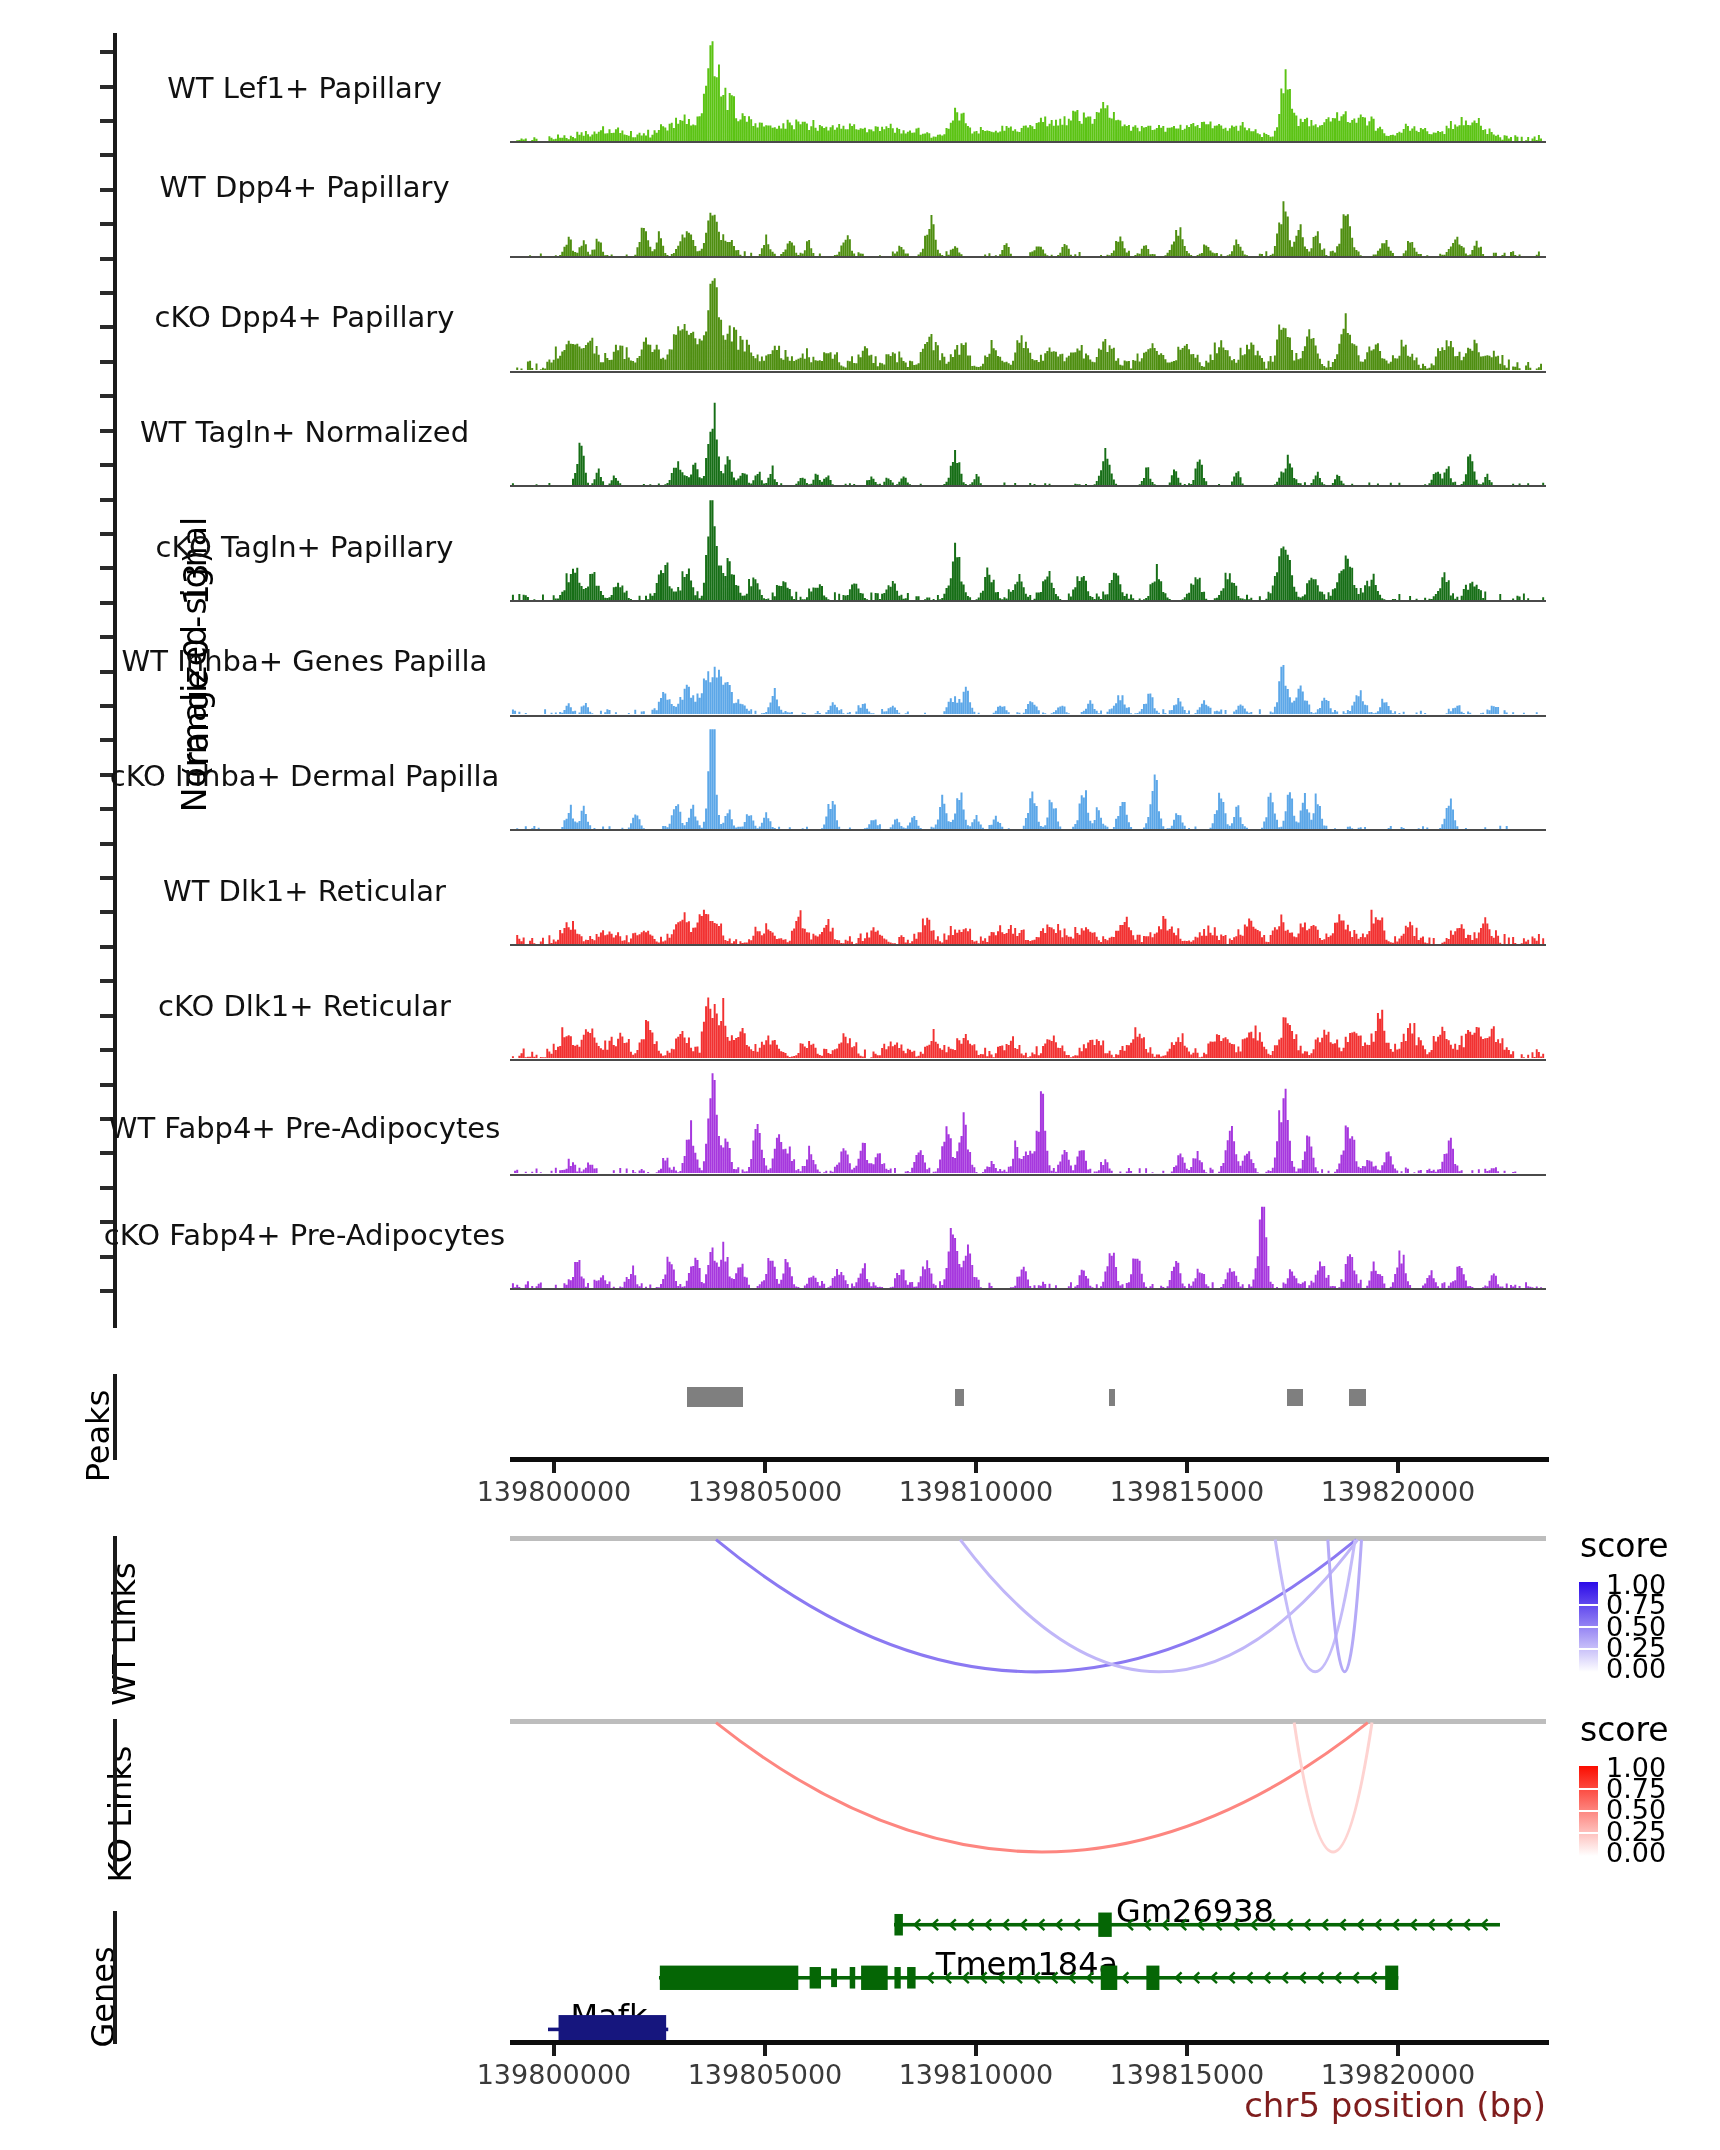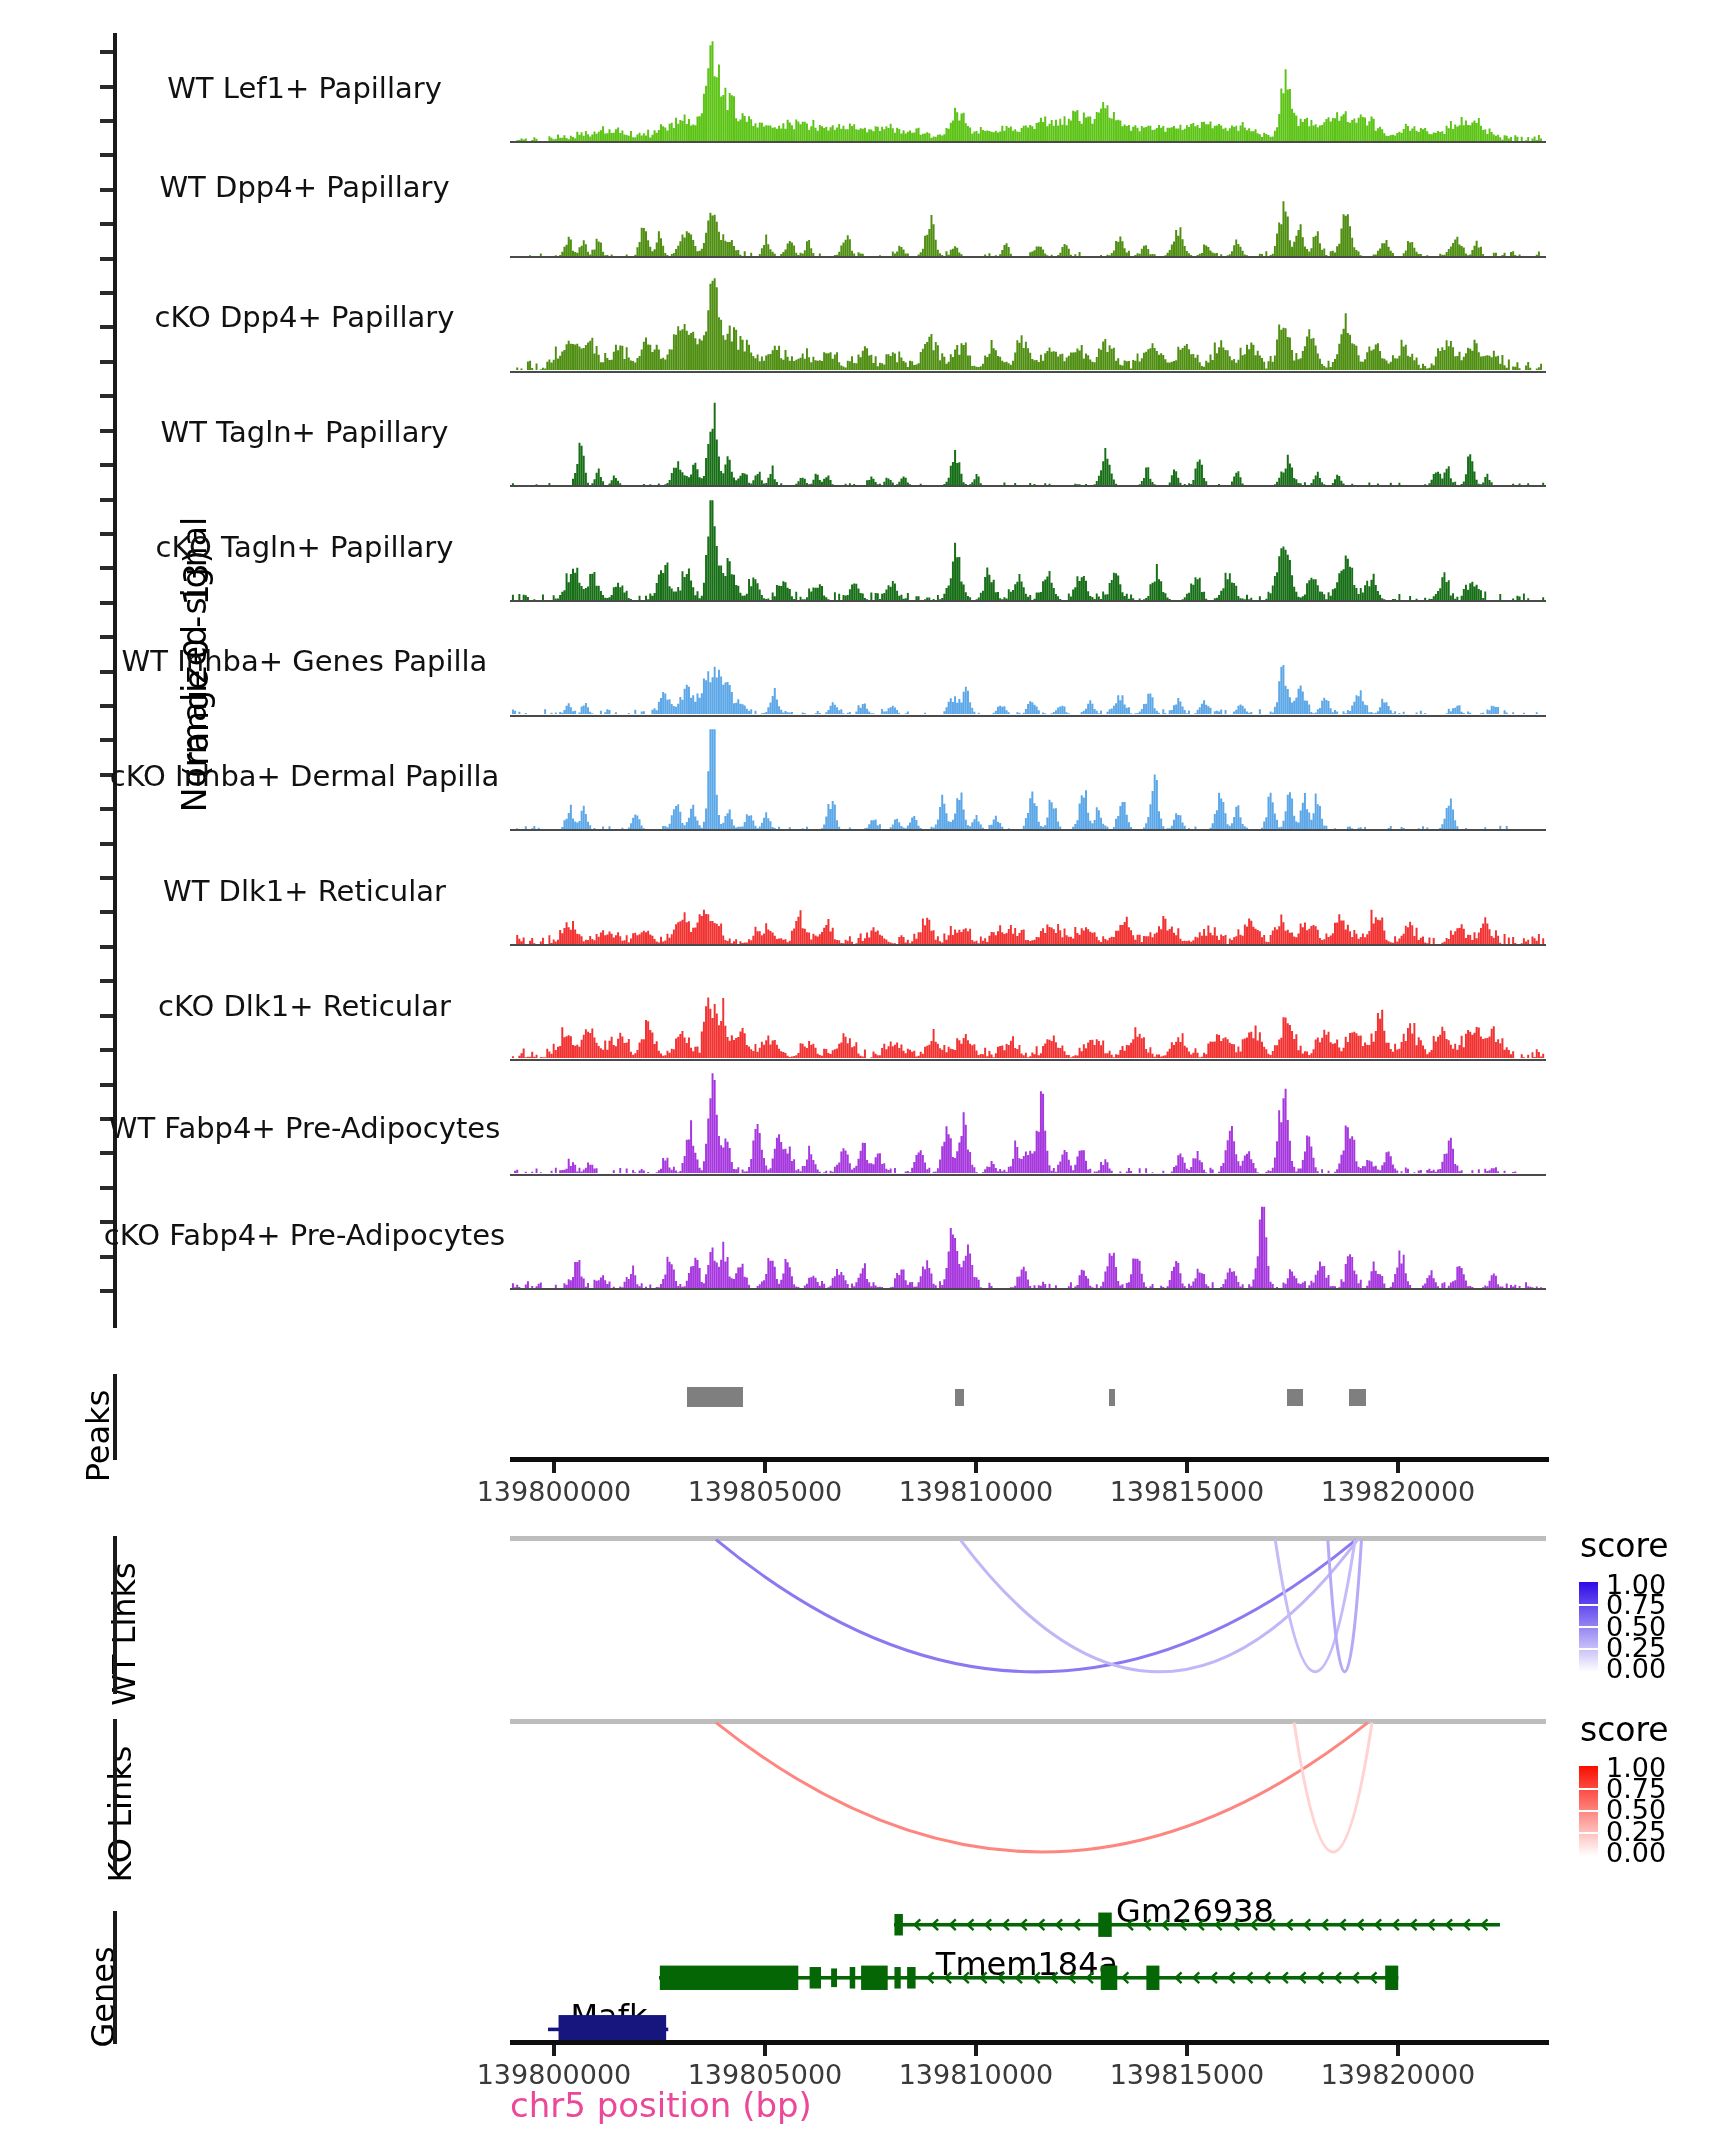--- a/index.html
+++ b/index.html
@@ -16,21 +16,21 @@
   .axis-tick-label{position:absolute;width:186px;margin-left:-93px;text-align:center;font-size:27px;color:#3a3a3a;}
   .yaxis-seg{position:absolute;left:113px;width:4.3px;background:#1a1a1a;}
   .yaxis-tick{position:absolute;left:100px;width:13px;height:3.6px;background:#2a2a2a;}
   .peak-box{position:absolute;background:#7f7f7f;}
   .grayline{position:absolute;left:510px;width:1036px;height:5px;background:#bdbdbd;}
   .legend-title{position:absolute;font-size:33px;color:#000;}
   .legend-bar{position:absolute;width:18.6px;}
   .legend-bar .btick{position:absolute;left:0;width:18.6px;height:2.2px;background:#ffffff;}
   .legend-lab{position:absolute;font-size:27px;color:#000;white-space:nowrap;}
   .gene-label{position:absolute;font-size:32px;color:#000;white-space:nowrap;transform:translateX(-50%);}
-  .xaxis-title{position:absolute;left:510px;width:1036px;text-align:left;font-size:34px;color:#ec4899;}
+  .xaxis-title{position:absolute;left:510px;width:1036px;text-align:right;font-size:34px;color:#7f1d1d;}
   svg{position:absolute;display:block;}
 </style>
 </head>
 <body>
 
 <div id="stage">
 
   <div class="vlabel" style="left:47px;top:645px;font-size:33px;">
     <span>Normalized signal</span>
   </div>
@@ -112,21 +112,21 @@
         <div class="baseline" style="top: 256px; background: rgb(74, 74, 74);"></div>
       </div>
       <div>
         <div class="track-label" style="top: 300px;">cKO Dpp4+ Papillary</div>
         <svg width="1036" height="100" viewBox="0 0 1445 140" style="left: 510px; top: 270px;">
           <path d="M6.0,140V136.5H8.8V140ZM12.0,140V137.9H14.8V140ZM21.0,140V128.0H23.8V140ZM24.0,140V127.1H26.8V140ZM27.0,140V137.3H29.8V140ZM33.1,140V130.9H35.8V140ZM39.1,140V138.9H41.8V140ZM42.1,140V136.7H44.8V140ZM45.1,140V137.8H47.8V140ZM48.1,140V128.6H50.8V140ZM51.1,140V125.4H53.8V140ZM54.1,140V129.4H56.8V140ZM57.1,140V125.8H59.8V140ZM60.1,140V107.0H62.8V140ZM63.1,140V123.9H65.9V140ZM66.1,140V119.9H68.9V140ZM69.1,140V114.2H71.9V140ZM72.1,140V111.9H74.9V140ZM75.1,140V104.1H77.9V140ZM78.1,140V99.0H80.9V140ZM81.1,140V103.2H83.9V140ZM84.1,140V103.6H86.9V140ZM87.1,140V104.3H89.9V140ZM90.1,140V103.3H92.9V140ZM93.2,140V107.2H95.9V140ZM96.2,140V109.9H98.9V140ZM99.2,140V109.3H101.9V140ZM102.2,140V104.9H104.9V140ZM105.2,140V101.4H107.9V140ZM108.2,140V98.9H110.9V140ZM111.2,140V94.7H113.9V140ZM114.2,140V117.0H116.9V140ZM117.2,140V106.5H119.9V140ZM120.2,140V118.6H122.9V140ZM123.2,140V129.1H126.0V140ZM126.2,140V129.2H129.0V140ZM129.2,140V116.1H132.0V140ZM132.2,140V123.3H135.0V140ZM135.2,140V125.9H138.0V140ZM138.2,140V125.5H141.0V140ZM141.2,140V114.4H144.0V140ZM144.2,140V104.7H147.0V140ZM147.2,140V112.3H150.0V140ZM150.3,140V105.8H153.0V140ZM153.3,140V105.9H156.0V140ZM156.3,140V124.5H159.0V140ZM159.3,140V108.2H162.0V140ZM162.3,140V122.6H165.0V140ZM165.3,140V126.8H168.0V140ZM168.3,140V127.4H171.0V140ZM171.3,140V129.5H174.0V140ZM174.3,140V123.1H177.0V140ZM177.3,140V120.5H180.0V140ZM180.3,140V111.2H183.0V140ZM183.3,140V100.3H186.1V140ZM186.3,140V94.5H189.1V140ZM189.3,140V104.3H192.1V140ZM192.3,140V104.6H195.1V140ZM195.3,140V114.9H198.1V140ZM198.3,140V111.3H201.1V140ZM201.3,140V104.6H204.1V140ZM204.3,140V111.3H207.1V140ZM207.3,140V124.2H210.1V140ZM210.3,140V123.0H213.1V140ZM213.4,140V125.3H216.1V140ZM216.4,140V118.3H219.1V140ZM219.4,140V110.9H222.1V140ZM222.4,140V111.2H225.1V140ZM225.4,140V89.9H228.1V140ZM228.4,140V90.6H231.1V140ZM231.4,140V78.8H234.1V140ZM234.4,140V84.8H237.1V140ZM237.4,140V82.9H240.1V140ZM240.4,140V75.5H243.1V140ZM243.4,140V84.9H246.2V140ZM246.4,140V90.7H249.2V140ZM249.4,140V88.3H252.2V140ZM252.4,140V86.3H255.2V140ZM255.4,140V95.7H258.2V140ZM258.4,140V103.9H261.2V140ZM261.4,140V96.1H264.2V140ZM264.4,140V98.6H267.2V140ZM267.4,140V91.5H270.2V140ZM270.4,140V86.0H273.2V140ZM273.5,140V56.4H276.2V140ZM276.5,140V19.4H279.2V140ZM279.5,140V15.0H282.2V140ZM282.5,140V11.7H285.2V140ZM285.5,140V24.3H288.2V140ZM288.5,140V66.2H291.2V140ZM291.5,140V69.5H294.2V140ZM294.5,140V91.5H297.2V140ZM297.5,140V97.5H300.2V140ZM300.5,140V89.4H303.3V140ZM303.5,140V77.6H306.3V140ZM306.5,140V100.1H309.3V140ZM309.5,140V80.0H312.3V140ZM312.5,140V83.6H315.3V140ZM315.5,140V111.7H318.3V140ZM318.5,140V92.3H321.3V140ZM321.5,140V97.6H324.3V140ZM324.5,140V114.1H327.3V140ZM327.5,140V97.6H330.3V140ZM330.6,140V104.7H333.3V140ZM333.6,140V115.5H336.3V140ZM336.6,140V120.5H339.3V140ZM339.6,140V123.7H342.3V140ZM342.6,140V118.3H345.3V140ZM345.6,140V127.6H348.3V140ZM348.6,140V121.1H351.3V140ZM351.6,140V127.2H354.3V140ZM354.6,140V119.6H357.3V140ZM357.6,140V117.8H360.3V140ZM360.6,140V117.6H363.3V140ZM363.6,140V112.2H366.4V140ZM366.6,140V106.0H369.4V140ZM369.6,140V111.9H372.4V140ZM372.6,140V105.9H375.4V140ZM375.6,140V123.4H378.4V140ZM378.6,140V125.6H381.4V140ZM381.6,140V112.1H384.4V140ZM384.6,140V121.6H387.4V140ZM387.6,140V127.1H390.4V140ZM390.6,140V120.7H393.4V140ZM393.7,140V127.5H396.4V140ZM396.7,140V125.5H399.4V140ZM399.7,140V124.1H402.4V140ZM402.7,140V122.9H405.4V140ZM405.7,140V117.0H408.4V140ZM408.7,140V124.2H411.4V140ZM411.7,140V109.6H414.4V140ZM414.7,140V122.1H417.4V140ZM417.7,140V129.3H420.4V140ZM420.7,140V121.3H423.4V140ZM423.7,140V126.5H426.5V140ZM426.7,140V127.0H429.5V140ZM429.7,140V126.5H432.5V140ZM432.7,140V127.5H435.5V140ZM435.7,140V115.2H438.5V140ZM438.7,140V116.4H441.5V140ZM441.7,140V116.7H444.5V140ZM444.7,140V115.3H447.5V140ZM447.7,140V124.3H450.5V140ZM450.8,140V118.4H453.5V140ZM453.8,140V115.0H456.5V140ZM456.8,140V129.0H459.5V140ZM459.8,140V133.6H462.5V140ZM462.8,140V135.2H465.5V140ZM465.8,140V136.5H468.5V140ZM468.8,140V127.2H471.5V140ZM471.8,140V127.8H474.5V140ZM474.8,140V120.9H477.5V140ZM477.8,140V130.3H480.5V140ZM480.8,140V130.5H483.5V140ZM483.8,140V118.4H486.6V140ZM486.8,140V122.0H489.6V140ZM489.8,140V113.1H492.6V140ZM492.8,140V106.6H495.6V140ZM495.8,140V109.6H498.6V140ZM498.8,140V119.7H501.6V140ZM501.8,140V118.7H504.6V140ZM504.8,140V130.3H507.6V140ZM507.8,140V120.9H510.6V140ZM510.8,140V134.6H513.6V140ZM513.9,140V129.8H516.6V140ZM516.9,140V130.7H519.6V140ZM519.9,140V132.3H522.6V140ZM522.9,140V117.9H525.6V140ZM525.9,140V117.9H528.6V140ZM528.9,140V120.3H531.6V140ZM531.9,140V115.3H534.6V140ZM534.9,140V116.9H537.6V140ZM537.9,140V129.0H540.6V140ZM540.9,140V114.1H543.6V140ZM543.9,140V122.4H546.7V140ZM546.9,140V127.5H549.7V140ZM549.9,140V129.5H552.7V140ZM552.9,140V135.9H555.7V140ZM555.9,140V127.2H558.7V140ZM558.9,140V127.9H561.7V140ZM561.9,140V133.1H564.7V140ZM564.9,140V132.4H567.7V140ZM567.9,140V130.4H570.7V140ZM570.9,140V114.9H573.7V140ZM574.0,140V110.4H576.7V140ZM577.0,140V103.5H579.7V140ZM580.0,140V100.7H582.7V140ZM583.0,140V93.4H585.7V140ZM586.0,140V89.5H588.7V140ZM589.0,140V112.2H591.7V140ZM592.0,140V100.9H594.7V140ZM595.0,140V105.2H597.7V140ZM598.0,140V126.4H600.7V140ZM601.0,140V116.4H603.8V140ZM604.0,140V121.4H606.8V140ZM607.0,140V131.3H609.8V140ZM610.0,140V128.4H612.8V140ZM613.0,140V118.1H615.8V140ZM616.0,140V121.7H618.8V140ZM619.0,140V111.2H621.8V140ZM622.0,140V104.9H624.8V140ZM625.0,140V118.8H627.8V140ZM628.0,140V102.6H630.8V140ZM631.0,140V104.9H633.8V140ZM634.1,140V101.6H636.8V140ZM637.1,140V119.6H639.8V140ZM640.1,140V119.8H642.8V140ZM643.1,140V134.3H645.8V140ZM646.1,140V134.1H648.8V140ZM649.1,140V135.6H651.8V140ZM652.1,140V135.7H654.8V140ZM655.1,140V134.6H657.8V140ZM658.1,140V131.2H660.8V140ZM661.1,140V119.7H663.9V140ZM664.1,140V121.7H666.9V140ZM667.1,140V117.1H669.9V140ZM670.1,140V98.0H672.9V140ZM673.1,140V109.7H675.9V140ZM676.1,140V112.5H678.9V140ZM679.1,140V120.5H681.9V140ZM682.1,140V121.5H684.9V140ZM685.1,140V127.1H687.9V140ZM688.1,140V129.3H690.9V140ZM691.1,140V128.4H693.9V140ZM694.2,140V130.6H696.9V140ZM697.2,140V132.5H699.9V140ZM700.2,140V127.1H702.9V140ZM703.2,140V115.6H705.9V140ZM706.2,140V98.3H708.9V140ZM709.2,140V101.9H711.9V140ZM712.2,140V91.3H714.9V140ZM715.2,140V109.2H717.9V140ZM718.2,140V100.6H720.9V140ZM721.2,140V109.7H723.9V140ZM724.2,140V115.7H727.0V140ZM727.2,140V124.5H730.0V140ZM730.2,140V126.3H733.0V140ZM733.2,140V125.9H736.0V140ZM736.2,140V128.9H739.0V140ZM739.2,140V118.7H742.0V140ZM742.2,140V126.9H745.0V140ZM745.2,140V116.5H748.0V140ZM748.2,140V113.4H751.0V140ZM751.3,140V108.5H754.0V140ZM754.3,140V114.3H757.0V140ZM757.3,140V113.8H760.0V140ZM760.3,140V114.3H763.0V140ZM763.3,140V121.2H766.0V140ZM766.3,140V118.1H769.0V140ZM769.3,140V117.2H772.0V140ZM772.3,140V127.8H775.0V140ZM775.3,140V122.4H778.0V140ZM778.3,140V119.9H781.0V140ZM781.3,140V115.6H784.0V140ZM784.3,140V115.4H787.1V140ZM787.3,140V115.1H790.1V140ZM790.3,140V109.9H793.1V140ZM793.3,140V112.8H796.1V140ZM796.3,140V105.1H799.1V140ZM799.3,140V124.0H802.1V140ZM802.3,140V116.8H805.1V140ZM805.3,140V119.2H808.1V140ZM808.3,140V125.2H811.1V140ZM811.4,140V128.5H814.1V140ZM814.4,140V129.3H817.1V140ZM817.4,140V121.9H820.1V140ZM820.4,140V109.8H823.1V140ZM823.4,140V111.8H826.1V140ZM826.4,140V100.1H829.1V140ZM829.4,140V96.7H832.1V140ZM832.4,140V114.9H835.1V140ZM835.4,140V105.4H838.1V140ZM838.4,140V110.2H841.1V140ZM841.4,140V108.7H844.1V140ZM844.4,140V127.1H847.2V140ZM847.4,140V123.5H850.2V140ZM850.4,140V132.5H853.2V140ZM853.4,140V133.8H856.2V140ZM856.4,140V126.7H859.2V140ZM859.4,140V127.6H862.2V140ZM862.4,140V127.3H865.2V140ZM865.4,140V137.8H868.2V140ZM868.4,140V126.1H871.2V140ZM871.4,140V127.1H874.2V140ZM874.5,140V116.9H877.2V140ZM877.5,140V128.2H880.2V140ZM880.5,140V123.7H883.2V140ZM883.5,140V116.0H886.2V140ZM886.5,140V114.5H889.2V140ZM889.5,140V110.8H892.2V140ZM892.5,140V109.7H895.2V140ZM895.5,140V102.7H898.2V140ZM898.5,140V109.2H901.2V140ZM901.5,140V113.3H904.3V140ZM904.5,140V118.6H907.3V140ZM907.5,140V116.5H910.3V140ZM910.5,140V119.0H913.3V140ZM913.5,140V124.8H916.3V140ZM916.5,140V129.6H919.3V140ZM919.5,140V129.5H922.3V140ZM922.5,140V128.3H925.3V140ZM925.5,140V127.3H928.3V140ZM928.5,140V126.5H931.3V140ZM931.5,140V107.4H934.3V140ZM934.6,140V111.7H937.3V140ZM937.6,140V109.2H940.3V140ZM940.6,140V106.1H943.3V140ZM943.6,140V103.7H946.3V140ZM946.6,140V110.9H949.3V140ZM949.6,140V117.8H952.3V140ZM952.6,140V117.7H955.3V140ZM955.6,140V122.8H958.3V140ZM958.6,140V118.7H961.3V140ZM961.6,140V129.3H964.3V140ZM964.6,140V134.5H967.4V140ZM967.6,140V135.4H970.4V140ZM970.6,140V127.2H973.4V140ZM973.6,140V129.6H976.4V140ZM976.6,140V118.2H979.4V140ZM979.6,140V126.0H982.4V140ZM982.6,140V101.6H985.4V140ZM985.6,140V116.5H988.4V140ZM988.6,140V108.2H991.4V140ZM991.6,140V98.2H994.4V140ZM994.7,140V108.4H997.4V140ZM997.7,140V112.1H1000.4V140ZM1000.7,140V112.5H1003.4V140ZM1003.7,140V120.7H1006.4V140ZM1006.7,140V126.3H1009.4V140ZM1009.7,140V124.5H1012.4V140ZM1012.7,140V129.9H1015.4V140ZM1015.7,140V125.6H1018.4V140ZM1018.7,140V109.0H1021.4V140ZM1021.7,140V119.4H1024.4V140ZM1024.7,140V117.8H1027.5V140ZM1027.7,140V104.5H1030.5V140ZM1030.7,140V111.1H1033.5V140ZM1033.7,140V101.4H1036.5V140ZM1036.7,140V104.7H1039.5V140ZM1039.7,140V119.4H1042.5V140ZM1042.7,140V113.0H1045.5V140ZM1045.7,140V119.6H1048.5V140ZM1048.7,140V123.3H1051.5V140ZM1051.8,140V128.4H1054.5V140ZM1054.8,140V137.8H1057.5V140ZM1057.8,140V127.6H1060.5V140ZM1060.8,140V120.4H1063.5V140ZM1063.8,140V128.5H1066.5V140ZM1066.8,140V119.8H1069.5V140ZM1069.8,140V97.3H1072.5V140ZM1072.8,140V76.2H1075.5V140ZM1075.8,140V83.6H1078.5V140ZM1078.8,140V81.0H1081.5V140ZM1081.8,140V81.6H1084.5V140ZM1084.8,140V93.8H1087.6V140ZM1087.8,140V94.4H1090.6V140ZM1090.8,140V112.0H1093.6V140ZM1093.8,140V126.8H1096.6V140ZM1096.8,140V116.1H1099.6V140ZM1099.8,140V124.9H1102.6V140ZM1102.8,140V123.6H1105.6V140ZM1105.8,140V113.3H1108.6V140ZM1108.8,140V106.9H1111.6V140ZM1111.8,140V93.2H1114.6V140ZM1114.9,140V82.9H1117.6V140ZM1117.9,140V96.2H1120.6V140ZM1120.9,140V95.3H1123.6V140ZM1123.9,140V105.8H1126.6V140ZM1126.9,140V117.0H1129.6V140ZM1129.9,140V124.2H1132.6V140ZM1132.9,140V131.6H1135.6V140ZM1135.9,140V134.3H1138.6V140ZM1138.9,140V136.6H1141.6V140ZM1141.9,140V127.1H1144.6V140ZM1144.9,140V135.7H1147.7V140ZM1147.9,140V128.9H1150.7V140ZM1150.9,140V124.6H1153.7V140ZM1153.9,140V117.9H1156.7V140ZM1156.9,140V103.2H1159.7V140ZM1159.9,140V90.0H1162.7V140ZM1162.9,140V82.1H1165.7V140ZM1165.9,140V60.5H1168.7V140ZM1168.9,140V88.2H1171.7V140ZM1172.0,140V90.5H1174.7V140ZM1175.0,140V102.6H1177.7V140ZM1178.0,140V104.0H1180.7V140ZM1181.0,140V106.0H1183.7V140ZM1184.0,140V119.5H1186.7V140ZM1187.0,140V128.0H1189.7V140ZM1190.0,140V128.4H1192.7V140ZM1193.0,140V124.9H1195.7V140ZM1196.0,140V115.2H1198.7V140ZM1199.0,140V107.0H1201.7V140ZM1202.0,140V112.6H1204.8V140ZM1205.0,140V110.9H1207.8V140ZM1208.0,140V104.2H1210.8V140ZM1211.0,140V102.6H1213.8V140ZM1214.0,140V113.4H1216.8V140ZM1217.0,140V123.7H1219.8V140ZM1220.0,140V124.3H1222.8V140ZM1223.0,140V126.7H1225.8V140ZM1226.0,140V130.9H1228.8V140ZM1229.0,140V128.5H1231.8V140ZM1232.0,140V119.3H1234.8V140ZM1235.1,140V123.5H1237.8V140ZM1238.1,140V123.8H1240.8V140ZM1241.1,140V120.2H1243.8V140ZM1244.1,140V97.6H1246.8V140ZM1247.1,140V107.0H1249.8V140ZM1250.1,140V104.6H1252.8V140ZM1253.1,140V120.0H1255.8V140ZM1256.1,140V121.6H1258.8V140ZM1259.1,140V117.3H1261.8V140ZM1262.1,140V126.2H1264.8V140ZM1265.1,140V122.5H1267.9V140ZM1268.1,140V132.8H1270.9V140ZM1271.1,140V137.6H1273.9V140ZM1274.1,140V131.3H1276.9V140ZM1277.1,140V134.3H1279.9V140ZM1280.1,140V137.9H1282.9V140ZM1283.1,140V136.7H1285.9V140ZM1286.1,140V130.8H1288.9V140ZM1289.1,140V133.3H1291.9V140ZM1292.1,140V121.2H1294.9V140ZM1295.2,140V109.5H1297.9V140ZM1298.2,140V113.4H1300.9V140ZM1301.2,140V108.2H1303.9V140ZM1304.2,140V111.9H1306.9V140ZM1307.2,140V98.5H1309.9V140ZM1310.2,140V106.8H1312.9V140ZM1313.2,140V99.3H1315.9V140ZM1316.2,140V108.1H1318.9V140ZM1319.2,140V120.8H1321.9V140ZM1322.2,140V120.3H1325.0V140ZM1325.2,140V114.3H1328.0V140ZM1328.2,140V126.2H1331.0V140ZM1331.2,140V121.6H1334.0V140ZM1334.2,140V116.6H1337.0V140ZM1337.2,140V108.7H1340.0V140ZM1340.2,140V110.2H1343.0V140ZM1343.2,140V112.9H1346.0V140ZM1346.2,140V97.5H1349.0V140ZM1349.2,140V102.4H1352.0V140ZM1352.3,140V115.1H1355.0V140ZM1355.3,140V121.0H1358.0V140ZM1358.3,140V120.7H1361.0V140ZM1361.3,140V120.2H1364.0V140ZM1364.3,140V119.5H1367.0V140ZM1367.3,140V120.0H1370.0V140ZM1370.3,140V122.2H1373.0V140ZM1373.3,140V113.2H1376.0V140ZM1376.3,140V121.2H1379.0V140ZM1379.3,140V119.9H1382.0V140ZM1382.3,140V131.4H1385.0V140ZM1385.3,140V119.0H1388.1V140ZM1388.3,140V133.5H1391.1V140ZM1391.3,140V136.9H1394.1V140ZM1394.3,140V125.3H1397.1V140ZM1400.3,140V135.0H1403.1V140ZM1403.3,140V135.6H1406.1V140ZM1406.3,140V129.3H1409.1V140ZM1409.3,140V137.7H1412.1V140ZM1418.4,140V133.8H1421.1V140ZM1421.4,140V128.9H1424.1V140ZM1424.4,140V136.8H1427.1V140ZM1433.4,140V137.9H1436.1V140ZM1436.4,140V136.0H1439.1V140ZM1439.4,140V131.2H1442.1V140Z" fill="#4e8e10"></path>
         </svg>
         <div class="baseline" style="top: 371px; background: rgb(74, 74, 74);"></div>
       </div>
       <div>
-        <div class="track-label" style="top: 415px;">WT Tagln+ Papillary</div>
+        <div class="track-label" style="top: 415px;">WT Tagln+ Normalized</div>
         <svg width="1036" height="100" viewBox="0 0 1445 140" style="left: 510px; top: 385px;">
           <path d="M0.0,140V137.5H2.8V140ZM33.1,140V138.8H35.8V140ZM51.1,140V137.1H53.8V140ZM84.1,140V131.4H86.9V140ZM87.1,140V123.3H89.9V140ZM90.1,140V110.7H92.9V140ZM93.2,140V80.9H95.9V140ZM96.2,140V85.0H98.9V140ZM99.2,140V99.1H101.9V140ZM102.2,140V122.8H104.9V140ZM105.2,140V136.8H107.9V140ZM111.2,140V137.4H113.9V140ZM114.2,140V132.0H116.9V140ZM117.2,140V123.0H119.9V140ZM120.2,140V117.0H122.9V140ZM123.2,140V128.9H126.0V140ZM126.2,140V134.6H129.0V140ZM135.2,140V137.8H138.0V140ZM138.2,140V133.4H141.0V140ZM141.2,140V126.8H144.0V140ZM144.2,140V130.1H147.0V140ZM147.2,140V134.2H150.0V140ZM150.3,140V137.6H153.0V140ZM183.3,140V138.5H186.1V140ZM192.3,140V139.0H195.1V140ZM204.3,140V137.9H207.1V140ZM213.4,140V138.8H216.1V140ZM216.4,140V137.3H219.1V140ZM219.4,140V133.0H222.1V140ZM222.4,140V123.1H225.1V140ZM225.4,140V116.0H228.1V140ZM228.4,140V115.9H231.1V140ZM231.4,140V106.6H234.1V140ZM234.4,140V118.7H237.1V140ZM237.4,140V122.3H240.1V140ZM240.4,140V126.5H243.1V140ZM243.4,140V127.3H246.2V140ZM246.4,140V129.0H249.2V140ZM249.4,140V125.3H252.2V140ZM252.4,140V111.5H255.2V140ZM255.4,140V109.0H258.2V140ZM258.4,140V118.0H261.2V140ZM261.4,140V129.1H264.2V140ZM264.4,140V130.4H267.2V140ZM267.4,140V127.5H270.2V140ZM270.4,140V102.2H273.2V140ZM273.5,140V82.5H276.2V140ZM276.5,140V65.4H279.2V140ZM279.5,140V61.4H282.2V140ZM282.5,140V24.9H285.2V140ZM285.5,140V76.3H288.2V140ZM288.5,140V100.0H291.2V140ZM291.5,140V120.4H294.2V140ZM294.5,140V123.4H297.2V140ZM297.5,140V111.3H300.2V140ZM300.5,140V99.6H303.3V140ZM303.5,140V104.7H306.3V140ZM306.5,140V121.6H309.3V140ZM309.5,140V129.5H312.3V140ZM312.5,140V133.4H315.3V140ZM315.5,140V131.0H318.3V140ZM318.5,140V127.1H321.3V140ZM321.5,140V123.1H324.3V140ZM324.5,140V124.0H327.3V140ZM327.5,140V125.3H330.3V140ZM330.6,140V136.7H333.3V140ZM333.6,140V137.8H336.3V140ZM336.6,140V133.4H339.3V140ZM339.6,140V126.7H342.3V140ZM342.6,140V124.5H345.3V140ZM345.6,140V121.3H348.3V140ZM348.6,140V133.5H351.3V140ZM351.6,140V138.0H354.3V140ZM354.6,140V137.1H357.3V140ZM357.6,140V129.9H360.3V140ZM360.6,140V124.5H363.3V140ZM363.6,140V112.8H366.4V140ZM366.6,140V131.8H369.4V140ZM369.6,140V135.9H372.4V140ZM375.6,140V137.4H378.4V140ZM396.7,140V138.1H399.4V140ZM399.7,140V134.6H402.4V140ZM402.7,140V130.2H405.4V140ZM405.7,140V129.7H408.4V140ZM408.7,140V131.3H411.4V140ZM411.7,140V137.1H414.4V140ZM414.7,140V139.1H417.4V140ZM417.7,140V138.1H420.4V140ZM420.7,140V132.6H423.4V140ZM423.7,140V124.4H426.5V140ZM426.7,140V125.8H429.5V140ZM429.7,140V132.9H432.5V140ZM432.7,140V135.4H435.5V140ZM435.7,140V131.1H438.5V140ZM438.7,140V129.3H441.5V140ZM441.7,140V126.6H444.5V140ZM444.7,140V132.9H447.5V140ZM447.7,140V138.8H450.5V140ZM465.8,140V138.3H468.5V140ZM471.8,140V137.6H474.5V140ZM477.8,140V138.5H480.5V140ZM495.8,140V133.5H498.6V140ZM498.8,140V133.1H501.6V140ZM501.8,140V128.1H504.6V140ZM504.8,140V131.2H507.6V140ZM507.8,140V135.8H510.6V140ZM510.8,140V139.0H513.6V140ZM513.9,140V138.1H516.6V140ZM519.9,140V135.6H522.6V140ZM522.9,140V129.8H525.6V140ZM525.9,140V130.8H528.6V140ZM528.9,140V132.9H531.6V140ZM531.9,140V136.6H534.6V140ZM537.9,140V139.1H540.6V140ZM540.9,140V135.6H543.6V140ZM543.9,140V131.0H546.7V140ZM546.9,140V128.2H549.7V140ZM549.9,140V129.8H552.7V140ZM552.9,140V136.4H555.7V140ZM555.9,140V138.9H558.7V140ZM570.9,140V138.2H573.7V140ZM604.0,140V138.7H606.8V140ZM607.0,140V135.6H609.8V140ZM610.0,140V129.8H612.8V140ZM613.0,140V113.1H615.8V140ZM616.0,140V107.9H618.8V140ZM619.0,140V91.0H621.8V140ZM622.0,140V109.1H624.8V140ZM625.0,140V108.3H627.8V140ZM628.0,140V124.3H630.8V140ZM631.0,140V136.0H633.8V140ZM634.1,140V138.6H636.8V140ZM640.1,140V139.0H642.8V140ZM643.1,140V136.2H645.8V140ZM646.1,140V132.0H648.8V140ZM649.1,140V124.7H651.8V140ZM652.1,140V128.0H654.8V140ZM655.1,140V137.4H657.8V140ZM688.1,140V136.4H690.9V140ZM703.2,140V137.2H705.9V140ZM724.2,140V137.1H727.0V140ZM730.2,140V138.6H733.0V140ZM745.2,140V137.5H748.0V140ZM751.3,140V138.4H754.0V140ZM787.3,140V138.4H790.1V140ZM790.3,140V138.9H793.1V140ZM793.3,140V138.8H796.1V140ZM802.3,140V138.6H805.1V140ZM814.4,140V138.9H817.1V140ZM817.4,140V134.4H820.1V140ZM820.4,140V127.2H823.1V140ZM823.4,140V119.2H826.1V140ZM826.4,140V106.9H829.1V140ZM829.4,140V88.3H832.1V140ZM832.4,140V103.4H835.1V140ZM835.4,140V111.5H838.1V140ZM838.4,140V123.9H841.1V140ZM841.4,140V132.4H844.1V140ZM844.4,140V138.3H847.2V140ZM877.5,140V139.1H880.2V140ZM880.5,140V134.3H883.2V140ZM883.5,140V130.2H886.2V140ZM886.5,140V115.6H889.2V140ZM889.5,140V115.3H892.2V140ZM892.5,140V131.4H895.2V140ZM895.5,140V135.8H898.2V140ZM898.5,140V139.0H901.2V140ZM919.5,140V136.4H922.3V140ZM922.5,140V126.2H925.3V140ZM925.5,140V118.3H928.3V140ZM928.5,140V120.8H931.3V140ZM931.5,140V130.0H934.3V140ZM934.6,140V136.8H937.3V140ZM940.6,140V138.6H943.3V140ZM946.6,140V137.7H949.3V140ZM949.6,140V138.6H952.3V140ZM952.6,140V133.0H955.3V140ZM955.6,140V116.9H958.3V140ZM958.6,140V107.3H961.3V140ZM961.6,140V104.3H964.3V140ZM964.6,140V111.7H967.4V140ZM967.6,140V130.3H970.4V140ZM970.6,140V134.9H973.4V140ZM988.6,140V138.6H991.4V140ZM1006.7,140V135.2H1009.4V140ZM1009.7,140V128.1H1012.4V140ZM1012.7,140V122.8H1015.4V140ZM1015.7,140V120.7H1018.4V140ZM1018.7,140V129.1H1021.4V140ZM1021.7,140V138.0H1024.4V140ZM1066.8,140V139.0H1069.5V140ZM1069.8,140V135.5H1072.5V140ZM1072.8,140V130.0H1075.5V140ZM1075.8,140V121.0H1078.5V140ZM1078.8,140V122.5H1081.5V140ZM1081.8,140V116.8H1084.5V140ZM1084.8,140V97.5H1087.6V140ZM1087.8,140V109.8H1090.6V140ZM1090.8,140V115.4H1093.6V140ZM1093.8,140V130.2H1096.6V140ZM1096.8,140V132.0H1099.6V140ZM1099.8,140V137.1H1102.6V140ZM1102.8,140V137.6H1105.6V140ZM1108.8,140V136.1H1111.6V140ZM1117.9,140V137.1H1120.6V140ZM1120.9,140V131.8H1123.6V140ZM1123.9,140V126.7H1126.6V140ZM1126.9,140V121.6H1129.6V140ZM1129.9,140V130.1H1132.6V140ZM1132.9,140V136.2H1135.6V140ZM1135.9,140V139.1H1138.6V140ZM1147.9,140V137.2H1150.7V140ZM1150.9,140V132.0H1153.7V140ZM1153.9,140V125.5H1156.7V140ZM1156.9,140V127.4H1159.7V140ZM1159.9,140V134.0H1162.7V140ZM1162.9,140V137.9H1165.7V140ZM1175.0,140V138.2H1177.7V140ZM1199.0,140V136.4H1201.7V140ZM1211.0,140V137.9H1213.8V140ZM1229.0,140V136.7H1231.8V140ZM1241.1,140V137.0H1243.8V140ZM1277.1,140V139.0H1279.9V140ZM1283.1,140V137.6H1285.9V140ZM1286.1,140V132.8H1288.9V140ZM1289.1,140V124.7H1291.9V140ZM1292.1,140V122.6H1294.9V140ZM1295.2,140V121.6H1297.9V140ZM1298.2,140V124.2H1300.9V140ZM1301.2,140V130.8H1303.9V140ZM1304.2,140V122.4H1306.9V140ZM1307.2,140V117.3H1309.9V140ZM1310.2,140V113.9H1312.9V140ZM1313.2,140V130.6H1315.9V140ZM1316.2,140V136.1H1318.9V140ZM1319.2,140V135.5H1321.9V140ZM1328.2,140V138.6H1331.0V140ZM1331.2,140V135.2H1334.0V140ZM1334.2,140V124.8H1337.0V140ZM1337.2,140V100.2H1340.0V140ZM1340.2,140V97.1H1343.0V140ZM1343.2,140V106.6H1346.0V140ZM1346.2,140V121.0H1349.0V140ZM1349.2,140V132.5H1352.0V140ZM1352.3,140V138.4H1355.0V140ZM1355.3,140V138.9H1358.0V140ZM1358.3,140V136.6H1361.0V140ZM1361.3,140V128.8H1364.0V140ZM1364.3,140V124.1H1367.0V140ZM1367.3,140V133.1H1370.0V140ZM1370.3,140V136.1H1373.0V140ZM1400.3,140V138.3H1403.1V140ZM1409.3,140V137.9H1412.1V140ZM1421.4,140V137.6H1424.1V140ZM1442.4,140V136.9H1445.1V140Z" fill="#166e16"></path>
         </svg>
         <div class="baseline" style="top: 485px; background: rgb(74, 74, 74);"></div>
       </div>
       <div>
         <div class="track-label" style="top: 530px;">cKO Tagln+ Papillary</div>
         <svg width="1036" height="100" viewBox="0 0 1445 140" style="left: 510px; top: 500px;">
           <path d="M0.0,140V132.8H2.8V140ZM9.0,140V131.7H11.8V140ZM15.0,140V132.6H17.8V140ZM18.0,140V133.4H20.8V140ZM21.0,140V135.9H23.8V140ZM30.0,140V138.8H32.8V140ZM42.1,140V132.4H44.8V140ZM57.1,140V133.2H59.8V140ZM60.1,140V137.8H62.8V140ZM63.1,140V137.8H65.9V140ZM66.1,140V132.9H68.9V140ZM69.1,140V128.4H71.9V140ZM72.1,140V126.3H74.9V140ZM75.1,140V102.5H77.9V140ZM78.1,140V115.0H80.9V140ZM81.1,140V103.7H83.9V140ZM84.1,140V96.2H86.9V140ZM87.1,140V102.0H89.9V140ZM90.1,140V94.9H92.9V140ZM93.2,140V116.0H95.9V140ZM96.2,140V120.3H98.9V140ZM99.2,140V124.5H101.9V140ZM102.2,140V123.2H104.9V140ZM105.2,140V121.0H107.9V140ZM108.2,140V103.7H110.9V140ZM111.2,140V103.2H113.9V140ZM114.2,140V100.8H116.9V140ZM117.2,140V120.1H119.9V140ZM120.2,140V120.1H122.9V140ZM123.2,140V127.5H126.0V140ZM126.2,140V133.1H129.0V140ZM129.2,140V137.0H132.0V140ZM132.2,140V137.2H135.0V140ZM135.2,140V136.0H138.0V140ZM138.2,140V133.1H141.0V140ZM141.2,140V122.3H144.0V140ZM144.2,140V121.4H147.0V140ZM147.2,140V115.7H150.0V140ZM150.3,140V122.1H153.0V140ZM153.3,140V119.8H156.0V140ZM156.3,140V129.4H159.0V140ZM159.3,140V127.2H162.0V140ZM162.3,140V137.2H165.0V140ZM165.3,140V138.5H168.0V140ZM177.3,140V134.2H180.0V140ZM186.3,140V133.9H189.1V140ZM189.3,140V139.1H192.1V140ZM192.3,140V130.9H195.1V140ZM195.3,140V134.0H198.1V140ZM198.3,140V130.2H201.1V140ZM201.3,140V116.1H204.1V140ZM204.3,140V104.4H207.1V140ZM207.3,140V98.3H210.1V140ZM210.3,140V102.1H213.1V140ZM213.4,140V91.0H216.1V140ZM216.4,140V87.5H219.1V140ZM219.4,140V120.6H222.1V140ZM222.4,140V124.0H225.1V140ZM225.4,140V128.0H228.1V140ZM228.4,140V128.2H231.1V140ZM231.4,140V121.9H234.1V140ZM234.4,140V126.8H237.1V140ZM237.4,140V99.7H240.1V140ZM240.4,140V107.7H243.1V140ZM243.4,140V103.6H246.2V140ZM246.4,140V95.8H249.2V140ZM249.4,140V112.8H252.2V140ZM252.4,140V122.1H255.2V140ZM255.4,140V133.2H258.2V140ZM258.4,140V127.9H261.2V140ZM261.4,140V137.5H264.2V140ZM264.4,140V134.1H267.2V140ZM267.4,140V115.9H270.2V140ZM270.4,140V77.1H273.2V140ZM273.5,140V51.1H276.2V140ZM276.5,140V0.3H279.2V140ZM279.5,140V0.3H282.2V140ZM282.5,140V36.6H285.2V140ZM285.5,140V64.4H288.2V140ZM288.5,140V91.7H291.2V140ZM291.5,140V91.8H294.2V140ZM294.5,140V102.1H297.2V140ZM297.5,140V106.4H300.2V140ZM300.5,140V81.2H303.3V140ZM303.5,140V85.7H306.3V140ZM306.5,140V104.1H309.3V140ZM309.5,140V104.8H312.3V140ZM312.5,140V119.1H315.3V140ZM315.5,140V120.2H318.3V140ZM318.5,140V129.9H321.3V140ZM321.5,140V134.0H324.3V140ZM324.5,140V133.8H327.3V140ZM327.5,140V131.3H330.3V140ZM330.6,140V110.6H333.3V140ZM333.6,140V120.8H336.3V140ZM336.6,140V108.6H339.3V140ZM339.6,140V111.0H342.3V140ZM342.6,140V116.6H345.3V140ZM345.6,140V125.3H348.3V140ZM348.6,140V133.1H351.3V140ZM351.6,140V137.7H354.3V140ZM354.6,140V138.6H357.3V140ZM357.6,140V137.8H360.3V140ZM363.6,140V129.6H366.4V140ZM366.6,140V134.9H369.4V140ZM369.6,140V119.1H372.4V140ZM372.6,140V119.9H375.4V140ZM375.6,140V120.3H378.4V140ZM378.6,140V113.6H381.4V140ZM381.6,140V115.2H384.4V140ZM384.6,140V123.0H387.4V140ZM387.6,140V124.6H390.4V140ZM390.6,140V134.8H393.4V140ZM393.7,140V138.5H396.4V140ZM396.7,140V128.6H399.4V140ZM402.7,140V135.6H405.4V140ZM405.7,140V139.0H408.4V140ZM408.7,140V138.9H411.4V140ZM411.7,140V136.2H414.4V140ZM414.7,140V123.9H417.4V140ZM417.7,140V128.2H420.4V140ZM420.7,140V122.4H423.4V140ZM423.7,140V122.7H426.5V140ZM426.7,140V122.8H429.5V140ZM429.7,140V117.9H432.5V140ZM432.7,140V120.3H435.5V140ZM435.7,140V133.8H438.5V140ZM438.7,140V136.3H441.5V140ZM441.7,140V139.1H444.5V140ZM450.8,140V129.3H453.5V140ZM456.8,140V131.3H459.5V140ZM462.8,140V132.9H465.5V140ZM465.8,140V133.6H468.5V140ZM468.8,140V133.0H471.5V140ZM471.8,140V124.9H474.5V140ZM474.8,140V118.4H477.5V140ZM477.8,140V116.9H480.5V140ZM480.8,140V117.1H483.5V140ZM483.8,140V123.9H486.6V140ZM486.8,140V130.1H489.6V140ZM489.8,140V130.9H492.6V140ZM492.8,140V137.2H495.6V140ZM495.8,140V139.1H498.6V140ZM501.8,140V129.5H504.6V140ZM507.8,140V130.1H510.6V140ZM510.8,140V130.5H513.6V140ZM513.9,140V138.7H516.6V140ZM516.9,140V131.1H519.6V140ZM519.9,140V130.3H522.6V140ZM522.9,140V125.2H525.6V140ZM525.9,140V119.3H528.6V140ZM528.9,140V121.6H531.6V140ZM531.9,140V113.4H534.6V140ZM534.9,140V117.0H537.6V140ZM537.9,140V127.1H540.6V140ZM540.9,140V134.1H543.6V140ZM543.9,140V132.7H546.7V140ZM546.9,140V138.3H549.7V140ZM549.9,140V137.5H552.7V140ZM552.9,140V130.1H555.7V140ZM564.9,140V134.9H567.7V140ZM567.9,140V134.7H570.7V140ZM577.0,140V138.8H579.7V140ZM580.0,140V136.5H582.7V140ZM583.0,140V136.6H585.7V140ZM589.0,140V138.5H591.7V140ZM595.0,140V132.9H597.7V140ZM598.0,140V138.9H600.7V140ZM601.0,140V137.3H603.8V140ZM604.0,140V131.1H606.8V140ZM607.0,140V123.2H609.8V140ZM610.0,140V119.7H612.8V140ZM613.0,140V109.7H615.8V140ZM616.0,140V86.1H618.8V140ZM619.0,140V60.0H621.8V140ZM622.0,140V80.2H624.8V140ZM625.0,140V79.7H627.8V140ZM628.0,140V114.0H630.8V140ZM631.0,140V118.4H633.8V140ZM634.1,140V129.1H636.8V140ZM637.1,140V134.5H639.8V140ZM640.1,140V136.3H642.8V140ZM649.1,140V138.8H651.8V140ZM652.1,140V136.4H654.8V140ZM655.1,140V129.9H657.8V140ZM658.1,140V127.2H660.8V140ZM661.1,140V107.9H663.9V140ZM664.1,140V94.5H666.9V140ZM667.1,140V104.6H669.9V140ZM670.1,140V115.2H672.9V140ZM673.1,140V111.6H675.9V140ZM676.1,140V129.0H678.9V140ZM679.1,140V128.8H681.9V140ZM682.1,140V137.5H684.9V140ZM685.1,140V139.0H687.9V140ZM688.1,140V136.2H690.9V140ZM691.1,140V138.0H693.9V140ZM694.2,140V124.8H696.9V140ZM697.2,140V128.5H699.9V140ZM700.2,140V125.9H702.9V140ZM703.2,140V117.8H705.9V140ZM706.2,140V114.3H708.9V140ZM709.2,140V103.7H711.9V140ZM712.2,140V114.1H714.9V140ZM715.2,140V122.3H717.9V140ZM718.2,140V131.4H720.9V140ZM721.2,140V135.6H723.9V140ZM724.2,140V133.0H727.0V140ZM730.2,140V138.4H733.0V140ZM733.2,140V129.6H736.0V140ZM736.2,140V129.5H739.0V140ZM739.2,140V128.7H742.0V140ZM742.2,140V113.9H745.0V140ZM745.2,140V111.4H748.0V140ZM748.2,140V107.0H751.0V140ZM751.3,140V99.5H754.0V140ZM754.3,140V116.0H757.0V140ZM757.3,140V123.1H760.0V140ZM760.3,140V131.7H763.0V140ZM763.3,140V134.9H766.0V140ZM766.3,140V138.5H769.0V140ZM778.3,140V131.0H781.0V140ZM781.3,140V135.0H784.0V140ZM784.3,140V125.4H787.1V140ZM787.3,140V122.3H790.1V140ZM790.3,140V106.8H793.1V140ZM793.3,140V113.5H796.1V140ZM796.3,140V108.3H799.1V140ZM799.3,140V106.4H802.1V140ZM802.3,140V113.2H805.1V140ZM805.3,140V127.6H808.1V140ZM808.3,140V134.3H811.1V140ZM811.4,140V135.8H814.1V140ZM814.4,140V138.6H817.1V140ZM817.4,140V130.9H820.1V140ZM820.4,140V135.0H823.1V140ZM823.4,140V138.7H826.1V140ZM826.4,140V128.2H829.1V140ZM829.4,140V132.4H832.1V140ZM832.4,140V131.8H835.1V140ZM835.4,140V116.2H838.1V140ZM838.4,140V112.1H841.1V140ZM841.4,140V101.7H844.1V140ZM844.4,140V102.6H847.2V140ZM847.4,140V105.7H850.2V140ZM850.4,140V117.9H853.2V140ZM853.4,140V129.1H856.2V140ZM856.4,140V134.4H859.2V140ZM859.4,140V131.1H862.2V140ZM862.4,140V138.1H865.2V140ZM865.4,140V132.2H868.2V140ZM868.4,140V137.7H871.2V140ZM877.5,140V138.0H880.2V140ZM883.5,140V138.8H886.2V140ZM886.5,140V137.1H889.2V140ZM889.5,140V134.3H892.2V140ZM892.5,140V118.1H895.2V140ZM895.5,140V115.7H898.2V140ZM898.5,140V114.0H901.2V140ZM901.5,140V89.5H904.3V140ZM904.5,140V110.9H907.3V140ZM907.5,140V113.7H910.3V140ZM910.5,140V128.9H913.3V140ZM913.5,140V130.5H916.3V140ZM916.5,140V136.6H919.3V140ZM919.5,140V138.5H922.3V140ZM937.6,140V139.0H940.3V140ZM940.6,140V136.1H943.3V140ZM943.6,140V131.1H946.3V140ZM946.6,140V129.8H949.3V140ZM949.6,140V117.0H952.3V140ZM952.6,140V118.8H955.3V140ZM955.6,140V108.2H958.3V140ZM958.6,140V111.0H961.3V140ZM961.6,140V108.8H964.3V140ZM964.6,140V128.9H967.4V140ZM967.6,140V128.4H970.4V140ZM970.6,140V138.3H973.4V140ZM982.6,140V137.4H985.4V140ZM985.6,140V136.9H988.4V140ZM988.6,140V133.1H991.4V140ZM991.6,140V127.1H994.4V140ZM994.7,140V123.5H997.4V140ZM997.7,140V101.7H1000.4V140ZM1000.7,140V110.8H1003.4V140ZM1003.7,140V102.6H1006.4V140ZM1006.7,140V115.4H1009.4V140ZM1009.7,140V116.1H1012.4V140ZM1012.7,140V120.0H1015.4V140ZM1015.7,140V134.5H1018.4V140ZM1018.7,140V137.7H1021.4V140ZM1021.7,140V137.9H1024.4V140ZM1024.7,140V139.1H1027.5V140ZM1027.7,140V132.6H1030.5V140ZM1030.7,140V139.0H1033.5V140ZM1033.7,140V136.7H1036.5V140ZM1045.7,140V134.9H1048.5V140ZM1054.8,140V138.2H1057.5V140ZM1057.8,140V128.5H1060.5V140ZM1060.8,140V130.7H1063.5V140ZM1063.8,140V119.6H1066.5V140ZM1066.8,140V106.4H1069.5V140ZM1069.8,140V101.0H1072.5V140ZM1072.8,140V78.7H1075.5V140ZM1075.8,140V67.5H1078.5V140ZM1078.8,140V65.1H1081.5V140ZM1081.8,140V69.6H1084.5V140ZM1084.8,140V76.6H1087.6V140ZM1087.8,140V84.1H1090.6V140ZM1090.8,140V105.2H1093.6V140ZM1093.8,140V121.3H1096.6V140ZM1096.8,140V128.6H1099.6V140ZM1099.8,140V135.3H1102.6V140ZM1102.8,140V136.4H1105.6V140ZM1105.8,140V134.6H1108.6V140ZM1108.8,140V132.3H1111.6V140ZM1111.8,140V116.4H1114.6V140ZM1114.9,140V112.3H1117.6V140ZM1117.9,140V109.0H1120.6V140ZM1120.9,140V110.8H1123.6V140ZM1123.9,140V111.0H1126.6V140ZM1126.9,140V119.5H1129.6V140ZM1129.9,140V128.0H1132.6V140ZM1132.9,140V128.5H1135.6V140ZM1135.9,140V132.0H1138.6V140ZM1138.9,140V139.1H1141.6V140ZM1141.9,140V129.1H1144.6V140ZM1144.9,140V134.1H1147.7V140ZM1147.9,140V124.8H1150.7V140ZM1150.9,140V123.7H1153.7V140ZM1153.9,140V115.1H1156.7V140ZM1156.9,140V102.7H1159.7V140ZM1159.9,140V99.2H1162.7V140ZM1162.9,140V97.1H1165.7V140ZM1165.9,140V77.6H1168.7V140ZM1168.9,140V82.3H1171.7V140ZM1172.0,140V93.3H1174.7V140ZM1175.0,140V94.8H1177.7V140ZM1178.0,140V119.1H1180.7V140ZM1181.0,140V123.3H1183.7V140ZM1184.0,140V131.7H1186.7V140ZM1187.0,140V123.3H1189.7V140ZM1190.0,140V129.4H1192.7V140ZM1193.0,140V119.5H1195.7V140ZM1196.0,140V113.1H1198.7V140ZM1199.0,140V120.6H1201.7V140ZM1202.0,140V111.5H1204.8V140ZM1205.0,140V103.1H1207.8V140ZM1208.0,140V119.0H1210.8V140ZM1211.0,140V127.4H1213.8V140ZM1214.0,140V132.5H1216.8V140ZM1217.0,140V137.6H1219.8V140ZM1220.0,140V138.9H1222.8V140ZM1232.0,140V138.6H1234.8V140ZM1235.1,140V138.7H1237.8V140ZM1241.1,140V131.5H1243.8V140ZM1256.1,140V134.4H1258.8V140ZM1265.1,140V138.1H1267.9V140ZM1277.1,140V136.7H1279.9V140ZM1283.1,140V138.3H1285.9V140ZM1286.1,140V138.6H1288.9V140ZM1289.1,140V134.7H1291.9V140ZM1292.1,140V131.5H1294.9V140ZM1295.2,140V127.4H1297.9V140ZM1298.2,140V123.6H1300.9V140ZM1301.2,140V108.0H1303.9V140ZM1304.2,140V101.0H1306.9V140ZM1307.2,140V114.8H1309.9V140ZM1310.2,140V112.5H1312.9V140ZM1313.2,140V133.7H1315.9V140ZM1316.2,140V130.4H1318.9V140ZM1319.2,140V138.4H1321.9V140ZM1322.2,140V135.3H1325.0V140ZM1328.2,140V133.9H1331.0V140ZM1331.2,140V124.7H1334.0V140ZM1334.2,140V118.6H1337.0V140ZM1337.2,140V125.7H1340.0V140ZM1340.2,140V116.6H1343.0V140ZM1343.2,140V114.3H1346.0V140ZM1346.2,140V121.0H1349.0V140ZM1349.2,140V118.6H1352.0V140ZM1352.3,140V124.6H1355.0V140ZM1355.3,140V126.3H1358.0V140ZM1358.3,140V137.3H1361.0V140ZM1361.3,140V128.0H1364.0V140ZM1382.3,140V131.6H1385.0V140ZM1400.3,140V137.8H1403.1V140ZM1406.3,140V133.9H1409.1V140ZM1409.3,140V135.2H1412.1V140ZM1415.4,140V131.0H1418.1V140ZM1421.4,140V137.6H1424.1V140ZM1442.4,140V136.2H1445.1V140Z" fill="#166e16"></path>
         </svg>

